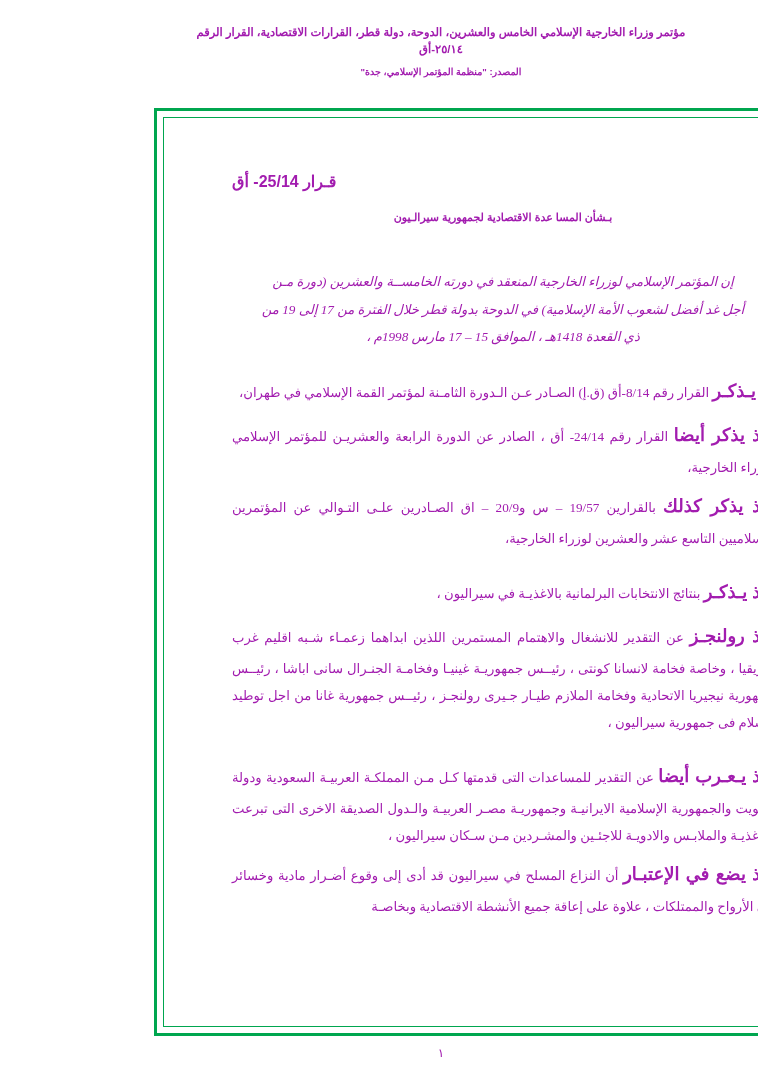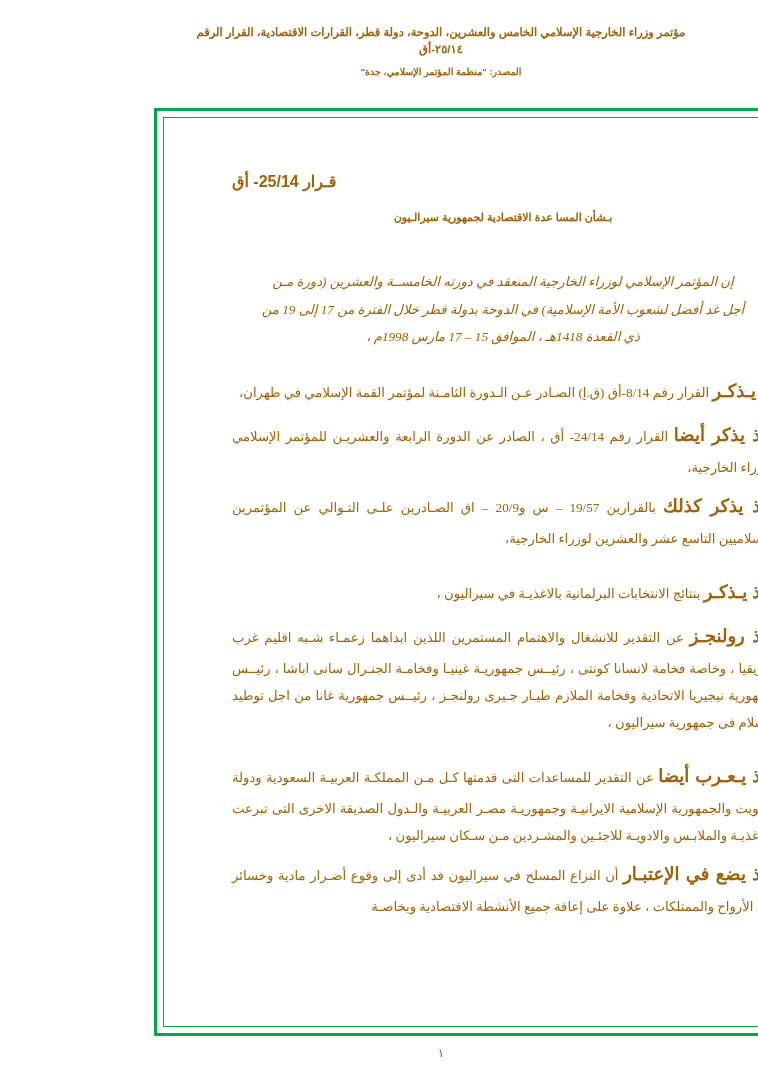--- a/index.html
+++ b/index.html
@@ -6,21 +6,21 @@
     margin: 0;
     padding: 0;
     background: #ffffff;
   }
   .page {
     position: relative;
     width: 634px;
     height: 1078px;
     background: #ffffff;
     font-family: "Liberation Serif", "DejaVu Serif", serif;
-    color: #a16207;
+    color: #a21caf;
     overflow: hidden;
     box-sizing: border-box;
   }
   
   .doc-header {
     padding: 24px 58px 0 58px;
     text-align: center;
   }
   .doc-header .hdr-line1 {
     font-family: "Liberation Sans", sans-serif;

